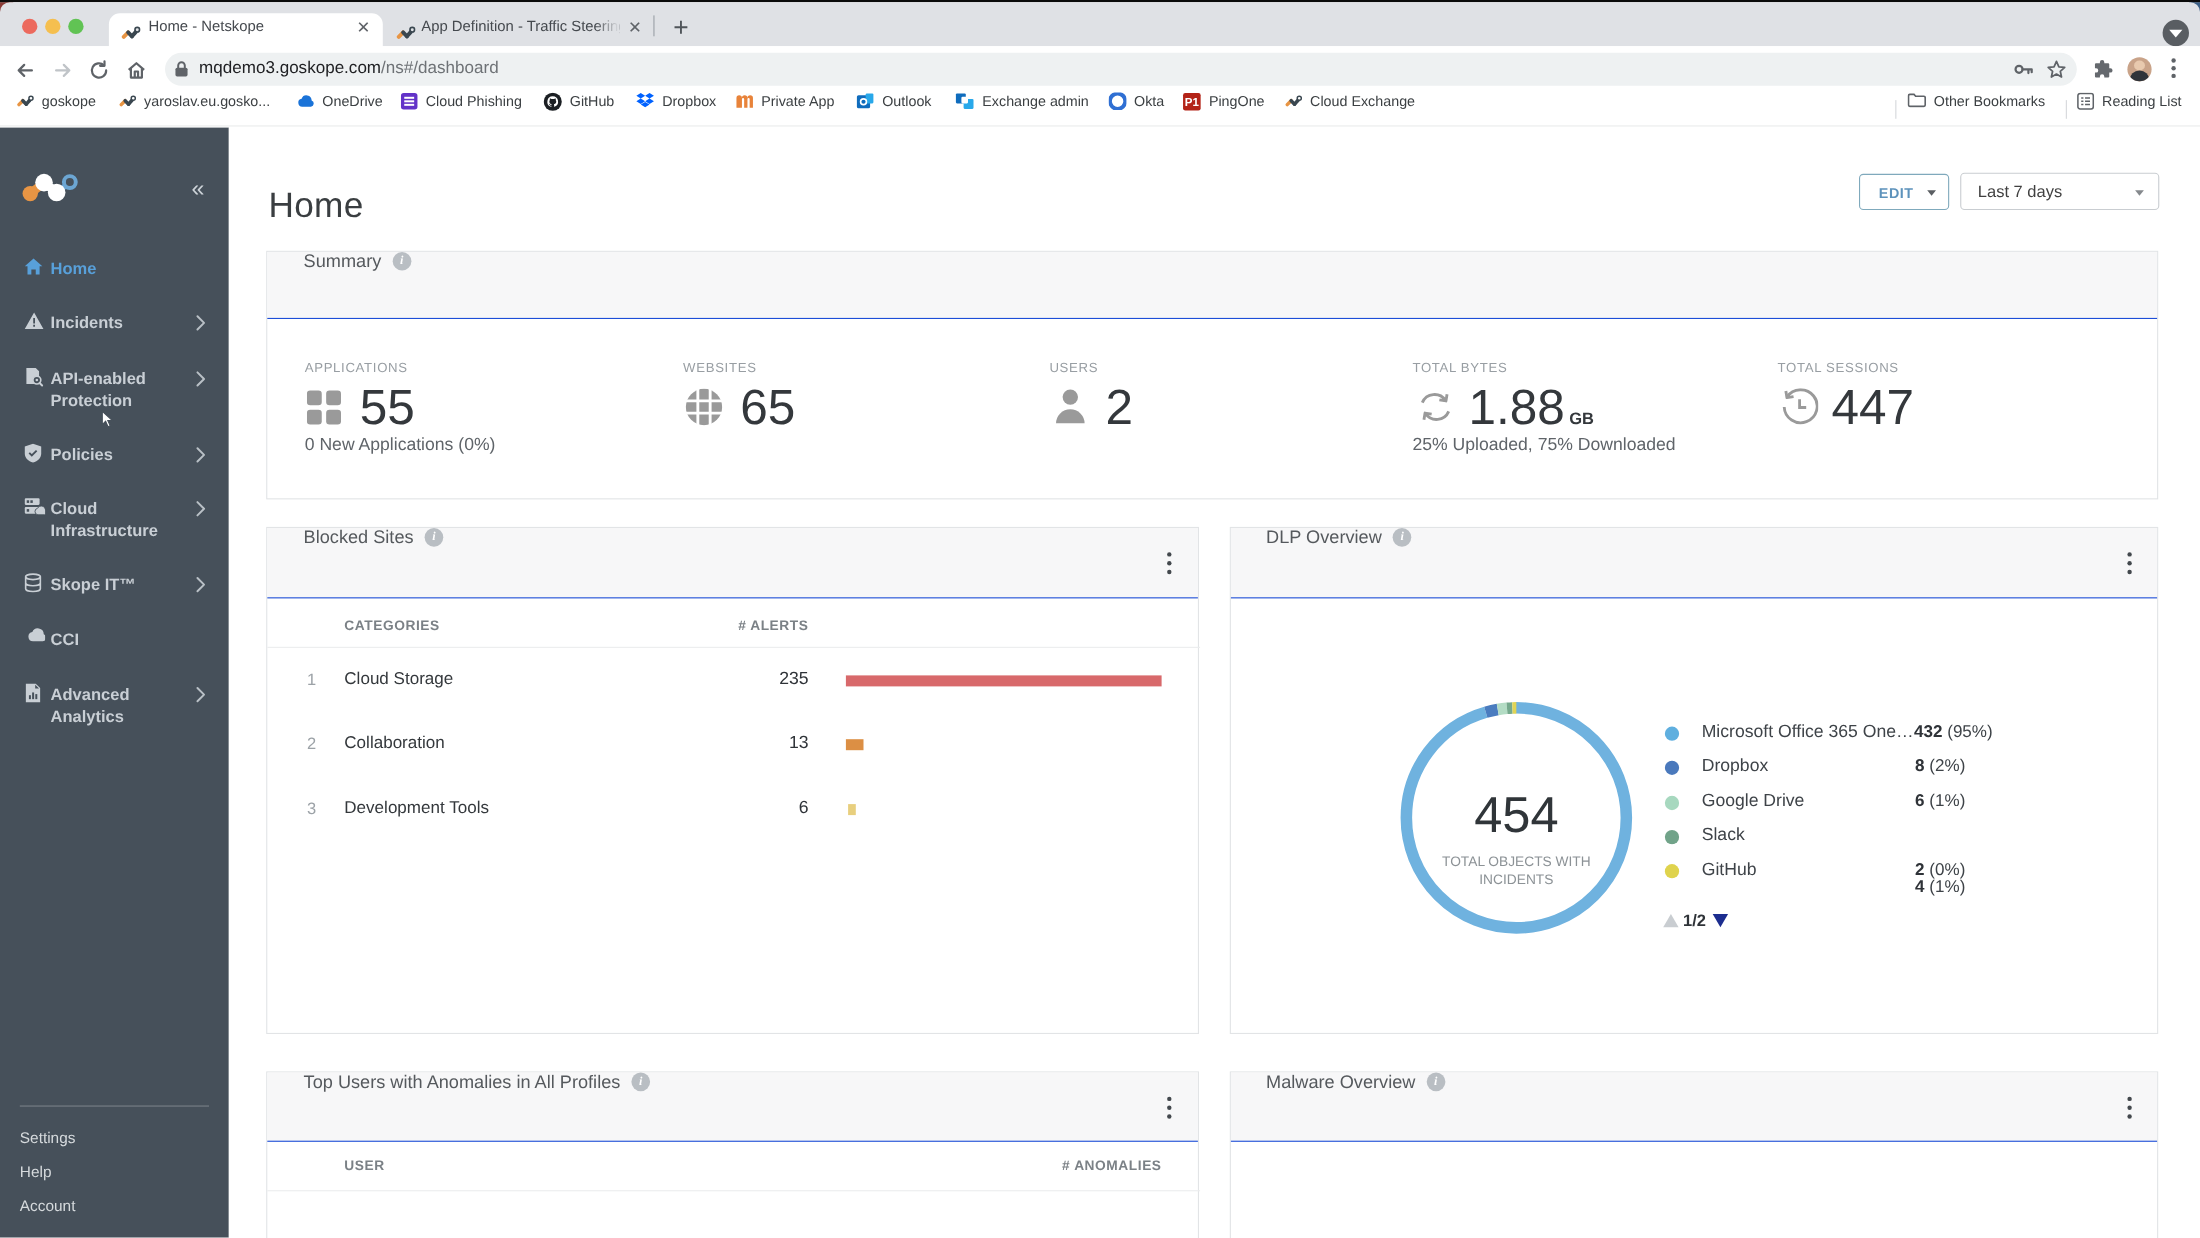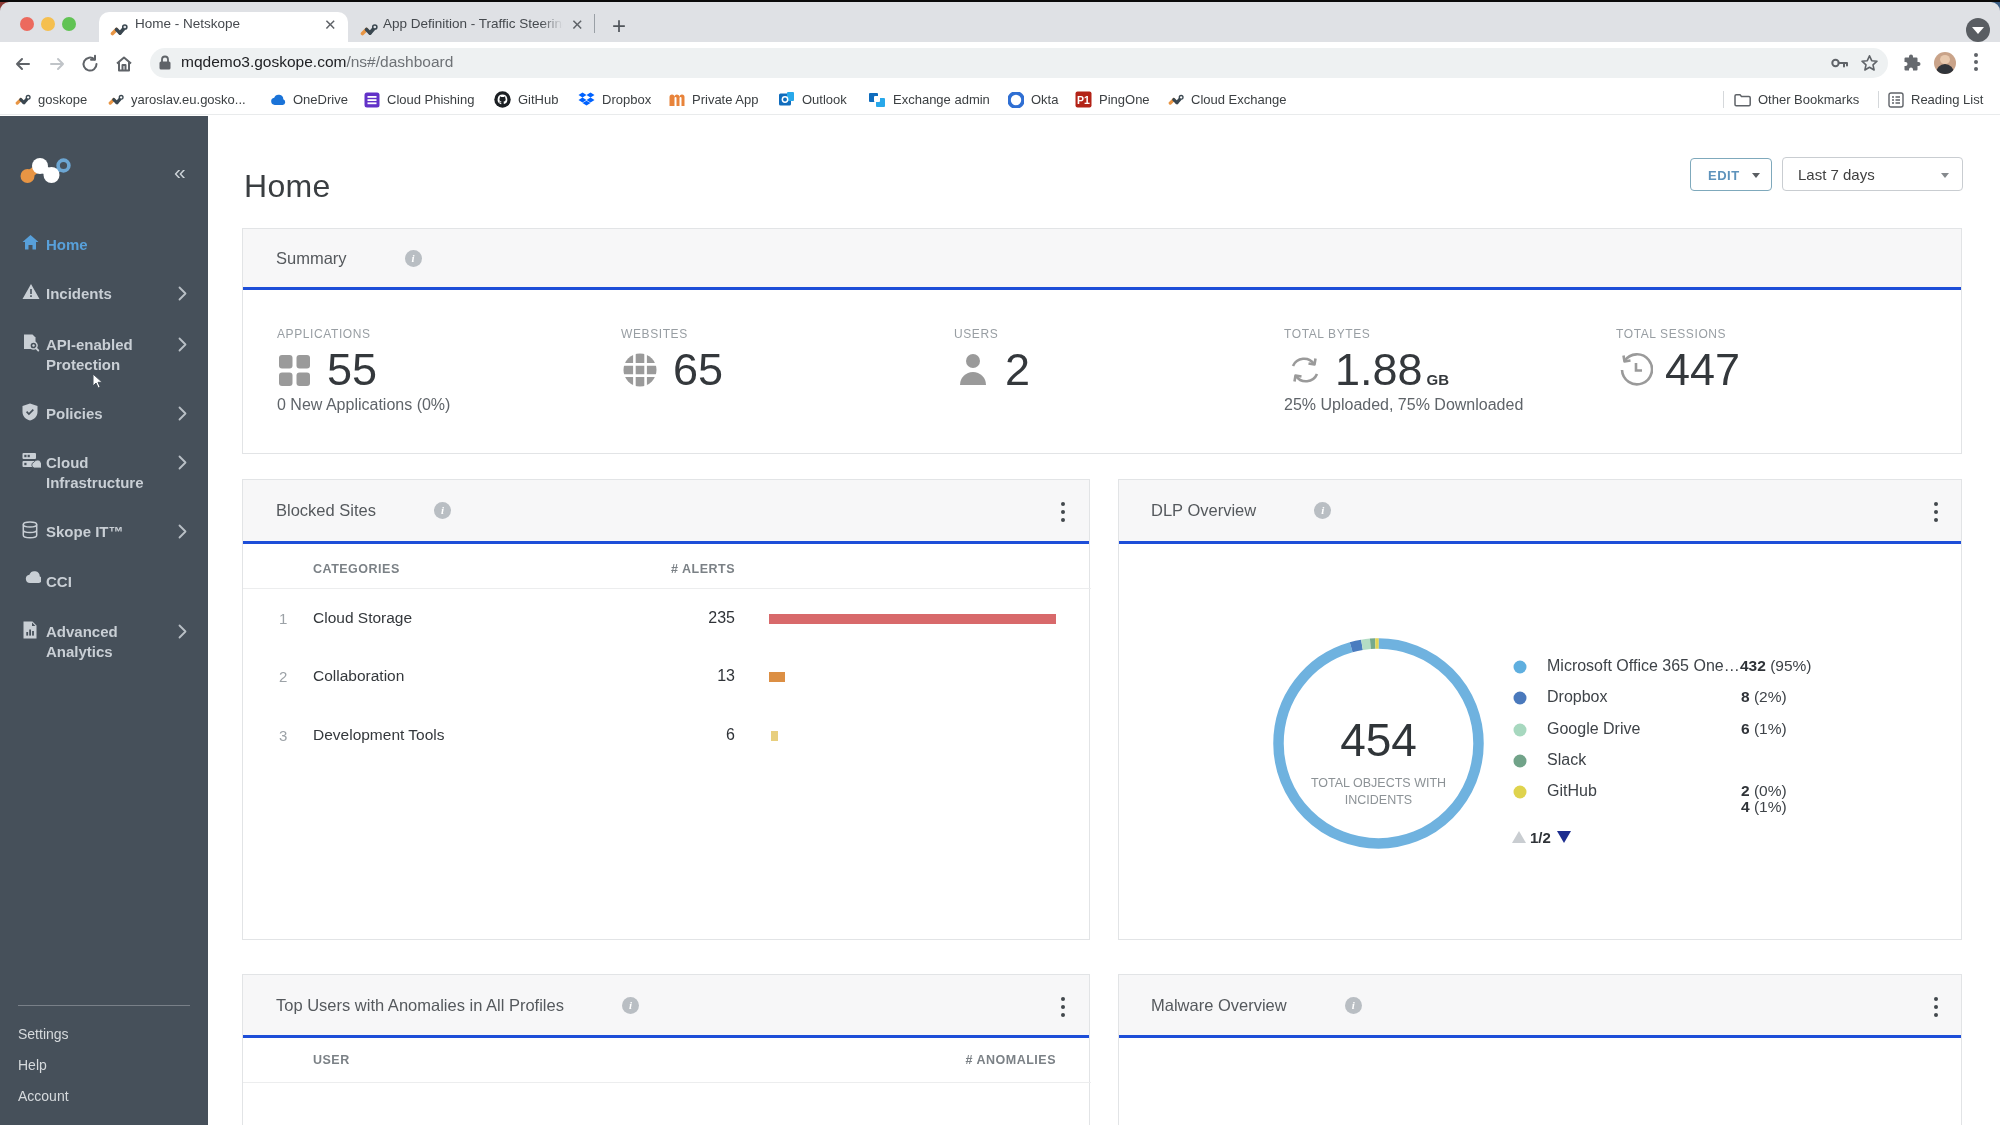--- a/index.html
+++ b/index.html
@@ -11,35 +11,35 @@
 #tabstrip { position:absolute; left:0; top:2px; width:2000px; height:40px; background:#DFE1E5; border-radius:9px 9px 0 0;text-align:right; }
 .corner-l { position:absolute; left:0; top:2px; width:12px; height:10px; background:#8a3a34; }
 .corner-r { position:absolute; right:0; top:2px; width:10px; height:10px; background:#3c5f86; }
 #toolbar { position:absolute; left:0; top:42px; width:2000px; height:42px; background:#ffffff; }
 #bookmarks { position:absolute; left:0; top:84px; width:2000px; height:31px; background:#ffffff; border-bottom:1px solid #E9EBEC; }
 .tl { position:absolute; width:14px; height:14px; border-radius:50%; top:15px; }
 .tab { position:absolute; top:10px; height:32px; border-radius:10px 10px 0 0; }
 .tab.active { background:#fff; }
 .tabtitle { position:absolute; top:14px; font-size:13.5px; color:#45494e; white-space:nowrap; }
 .tabx { position:absolute; top:14px; font-size:15px; color:#5f6368; }
-.bm { position:absolute; top:0; height:31px; display:flex; align-items:center; font-size:13px; color:#3C4043; white-space:nowrap; }
+.bm { position:absolute; top:0; height:31px; display:flex; font-size:13px; color:#3C4043; white-space:nowrap; }
 .bm svg, .bm .bi { margin-right:7px; }
 
 #app { position:absolute; left:0; top:116px; width:2000px; height:1009px; background:#fff; }
 #sidebar { position:absolute; left:0; top:0; width:208px; height:1009px; background:#46505A; }
 .mi { position:absolute; left:0; width:208px; font-size:15px; font-weight:700; color:#C9CFD5; }
 .mi .ic { position:absolute; left:22px; top:0px; }
 .mi .lbl { position:absolute; left:46px; top:1px; line-height:20px; }
 .mi .chev { position:absolute; left:178px; top:3px; }
 .mi.active { color:#58A0DA; }
 
 #content { position:absolute; left:208px; top:0; width:1792px; height:1009px; background:#fff; }
 h1 { position:absolute; left:36px; top:52px; font-size:32px; font-weight:300; color:#3A3E41; letter-spacing:0.3px; }
 .card { position:absolute; background:#fff; border:1px solid #E2E4E6; }
-.chead { position:absolute; left:0; top:0; width:100%; background:#F7F7F8; border-bottom:3px solid #1d4ed8; display:flex; align-items:center;gap:48px; }
+.chead { position:absolute; left:0; top:0; width:100%; background:#F7F7F8; border-bottom:1px solid #1d4ed8; display:flex; align-items:flex-start; }
 .ctitle { color:#55595D; }
 .info { display:inline-block; width:17px; height:17px; border-radius:50%; background:#B9BEC3; color:#fff; font-size:11px; font-weight:700; text-align:center; line-height:17px; margin-left:10px; font-family:"Liberation Serif",serif; font-style:italic;}
 .dots { position:absolute; width:4px; }
 .dots i { display:block; width:4px; height:4px; border-radius:50%; background:#43484D; margin-bottom:4px; }
 .statlabel { position:absolute; font-size:12px; letter-spacing:0.6px; color:#989EA3; font-weight:400; }
 .statnum { position:absolute; font-size:45px; font-weight:400; color:#34383C; }
 .statnote { position:absolute; font-size:16px; color:#5F6469; }
 .thead { font-size:12.5px; font-weight:700; letter-spacing:0.5px; color:#7B8186; }
 </style>
 </head>

